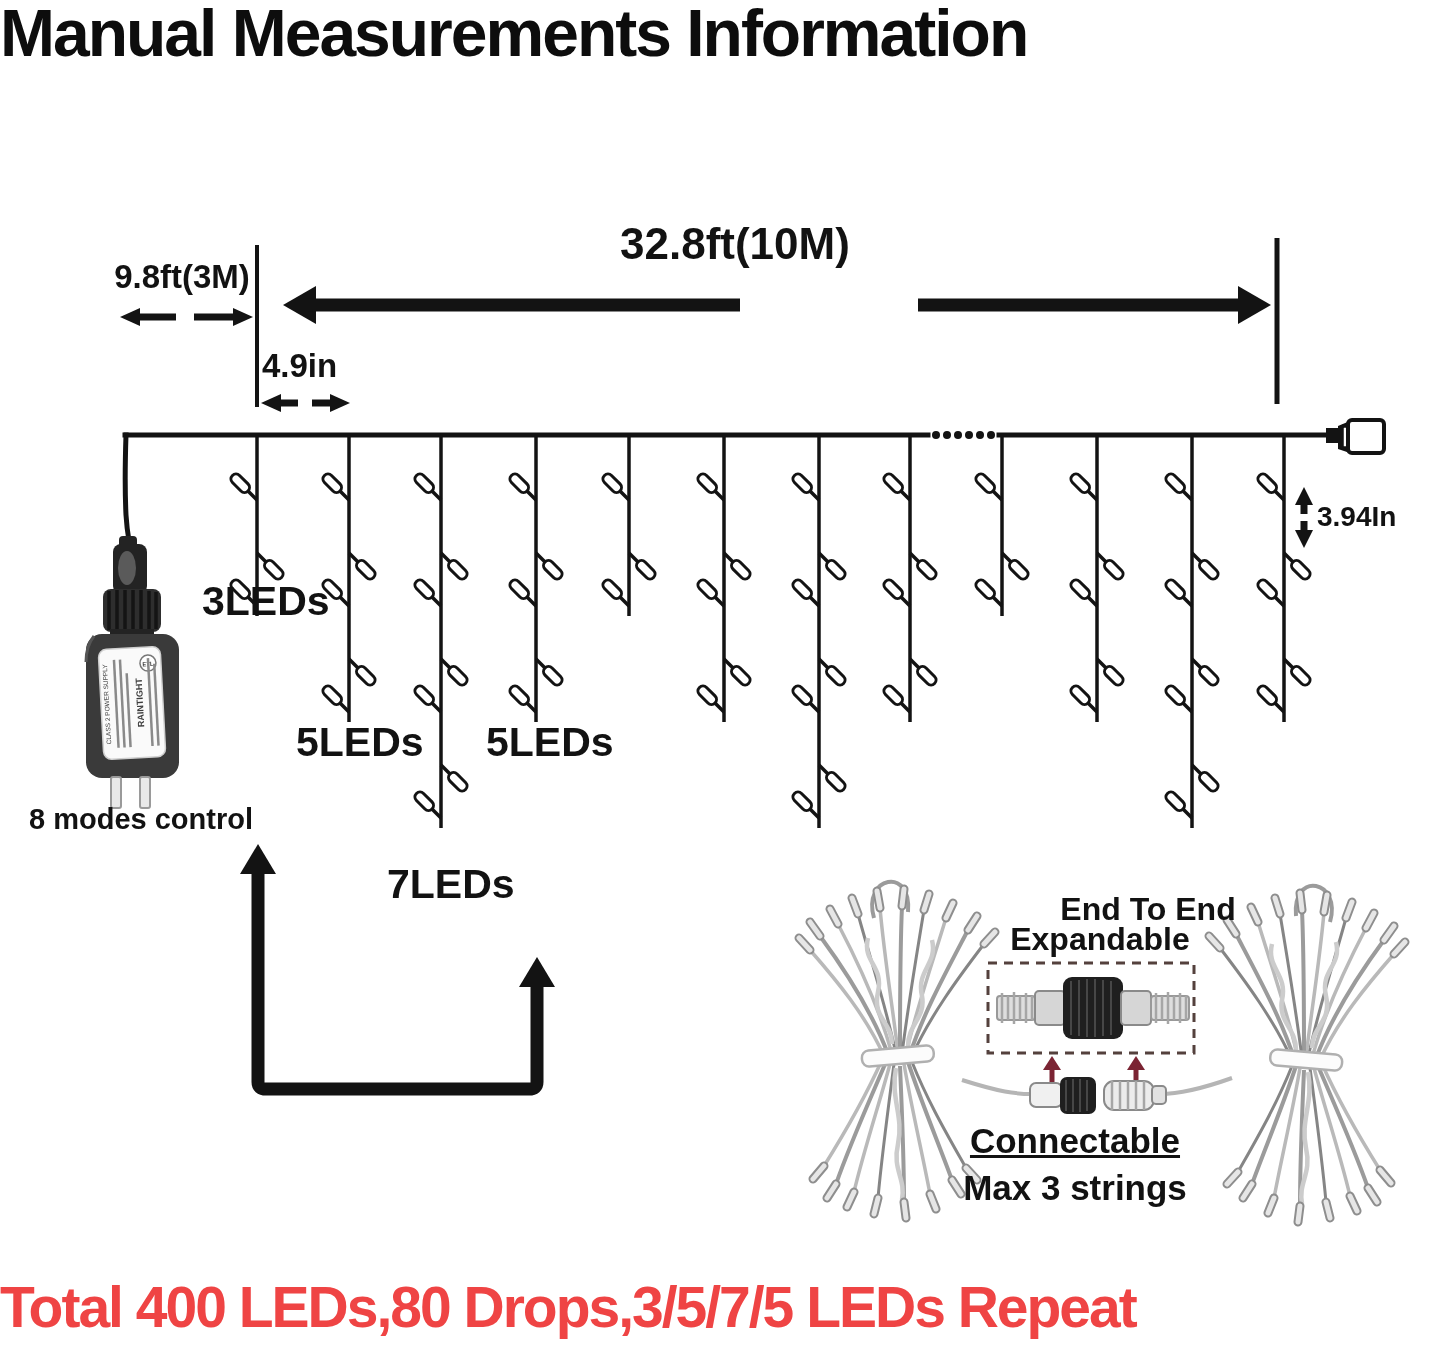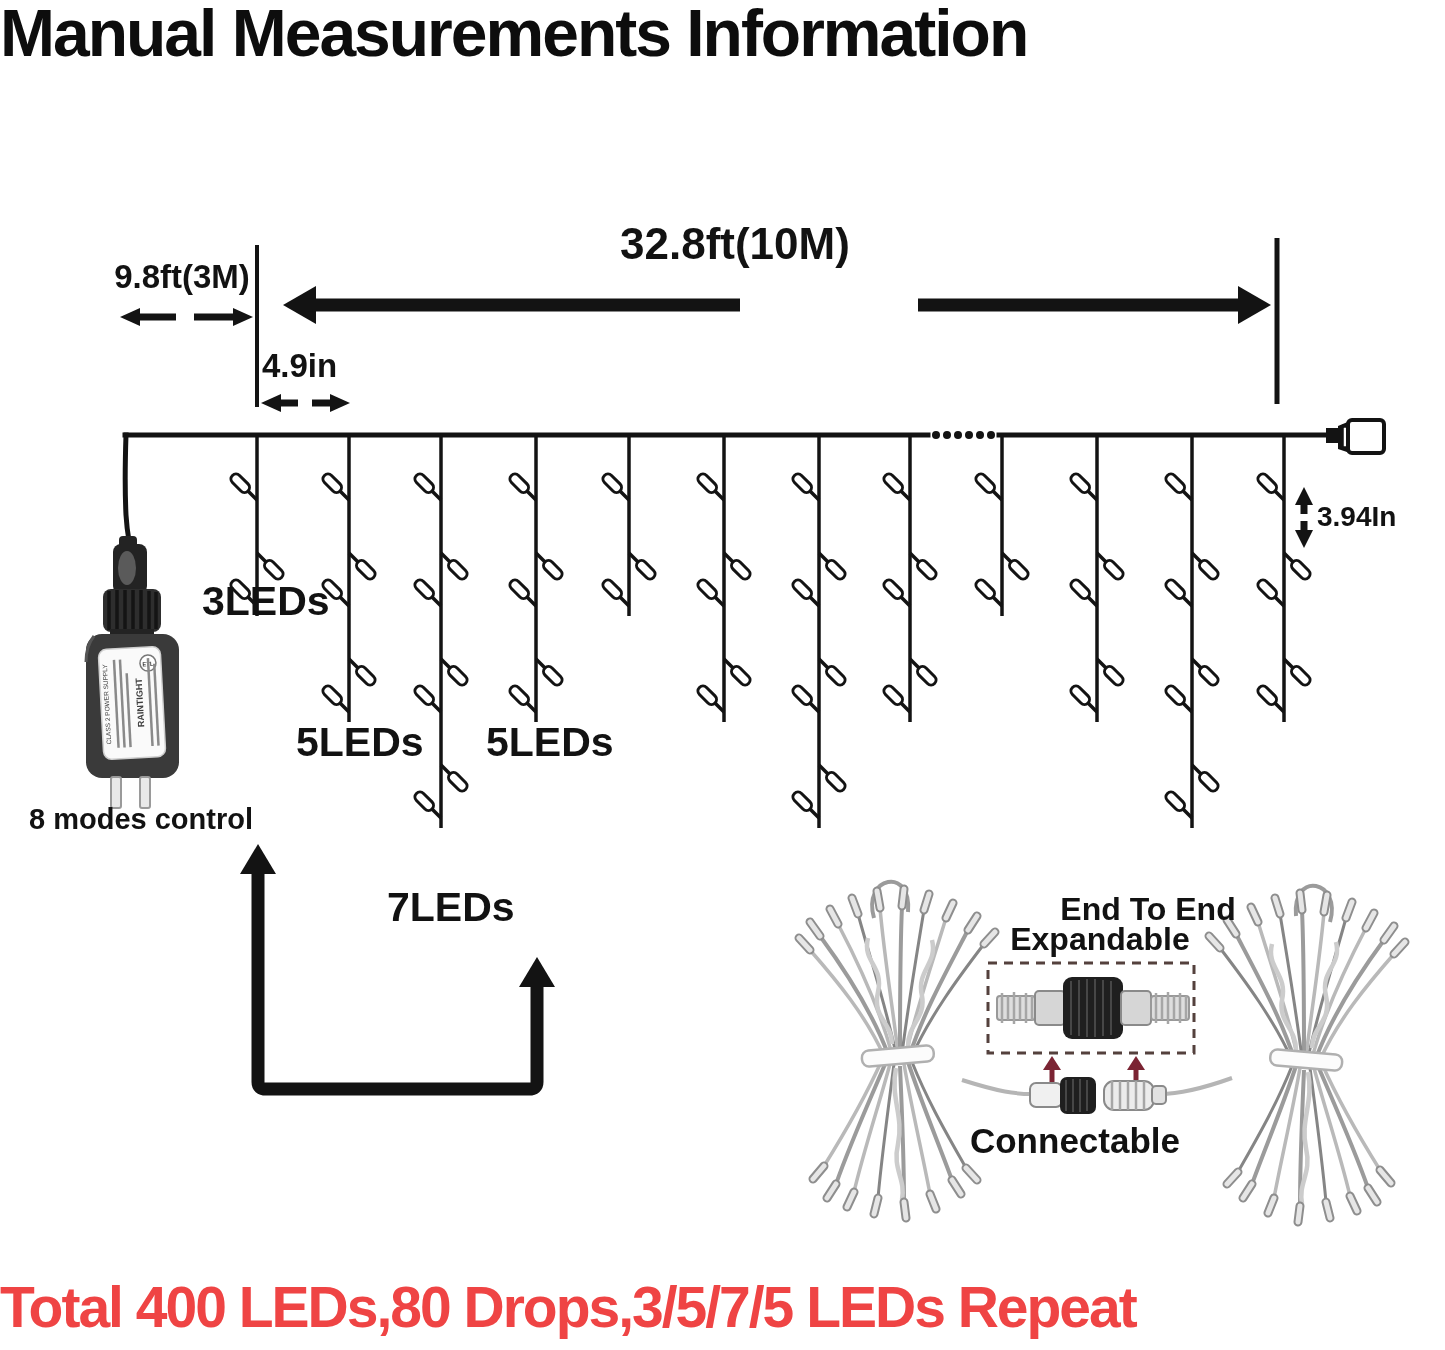--- a/index.html
+++ b/index.html
@@ -11,26 +11,26 @@
   .txt{position:absolute;font-weight:700;color:#121212;white-space:nowrap;line-height:1;}
   .center{text-align:left;}
   .title{left:0;top:8;width:1445px;font-size:66px;letter-spacing:-2px;color:#0d0d0d;}
   .m98{left:106;top:260px;left:106px;width:152px;font-size:33px;text-align:center;}
   .m328{left:620px;top:222px;width:420px;font-size:44px;text-align:left;}
   .m49{left:262px;top:349px;font-size:33px;}
   .m394{left:1317px;top:503px;font-size:28px;}
   .led3{left:202px;top:581px;font-size:41px;}
   .led5a{left:296px;top:722px;font-size:41px;}
   .led5b{left:486px;top:722px;font-size:41px;}
-  .led7{left:387px;top:887px;font-size:41px;}
+  .led7{left:387px;top:864px;font-size:41px;}
   .modes{left:29px;top:805px;font-size:29px;}
   .groups{left:236px;top:1135px;font-size:35px;}
   .ete1{left:1008px;top:893px;width:280px;font-size:32px;text-align:center;letter-spacing:0px;}
   .ete2{left:960px;top:923px;width:280px;font-size:32px;text-align:center;}
-  .connectable{left:925px;top:1123px;width:300px;font-size:35px;text-align:center;}
+  .connectable{left:925px;top:1123px;width:300px;font-size:35px;text-align:center;text-decoration:underline;}
   .max3{left:925px;top:1170px;width:300px;font-size:35px;text-align:center;}
   .footer{left:0;top:1279px;width:1445px;font-size:57px;letter-spacing:-2px;color:#ef4444;}
   
   .wire{stroke:#131313;stroke-width:5;fill:none;stroke-linecap:square;}
   .dropline{stroke:#131313;stroke-width:3.5;fill:none;}
   .bulb{fill:#ffffff;stroke:#131313;stroke-width:3;}
   .tick{stroke:#131313;fill:none;}
   .bigarrow{stroke:#131313;stroke-width:13;fill:none;}
   .smallarrow{stroke:#131313;stroke-width:7;fill:none;}
   .head{fill:#131313;stroke:none;}
@@ -361,15 +361,16 @@
   <div class="txt m49">4.9in</div>
   <div class="txt m394">3.94In</div>
   <div class="txt led3">3LEDs</div>
   <div class="txt led5a">5LEDs</div>
   <div class="txt led5b">5LEDs</div>
   <div class="txt led7">7LEDs</div>
   <div class="txt modes">8 modes control</div>
   <div class="txt ete1">End To End</div>
   <div class="txt ete2">Expandable</div>
   <div class="txt connectable">Connectable</div>
+  <div class="txt max3">Max 3 strings</div>
   <div class="txt footer center">Total 400 LEDs,80 Drops,3/5/7/5 LEDs Repeat</div>
 
 </div>
 
 </body></html>

